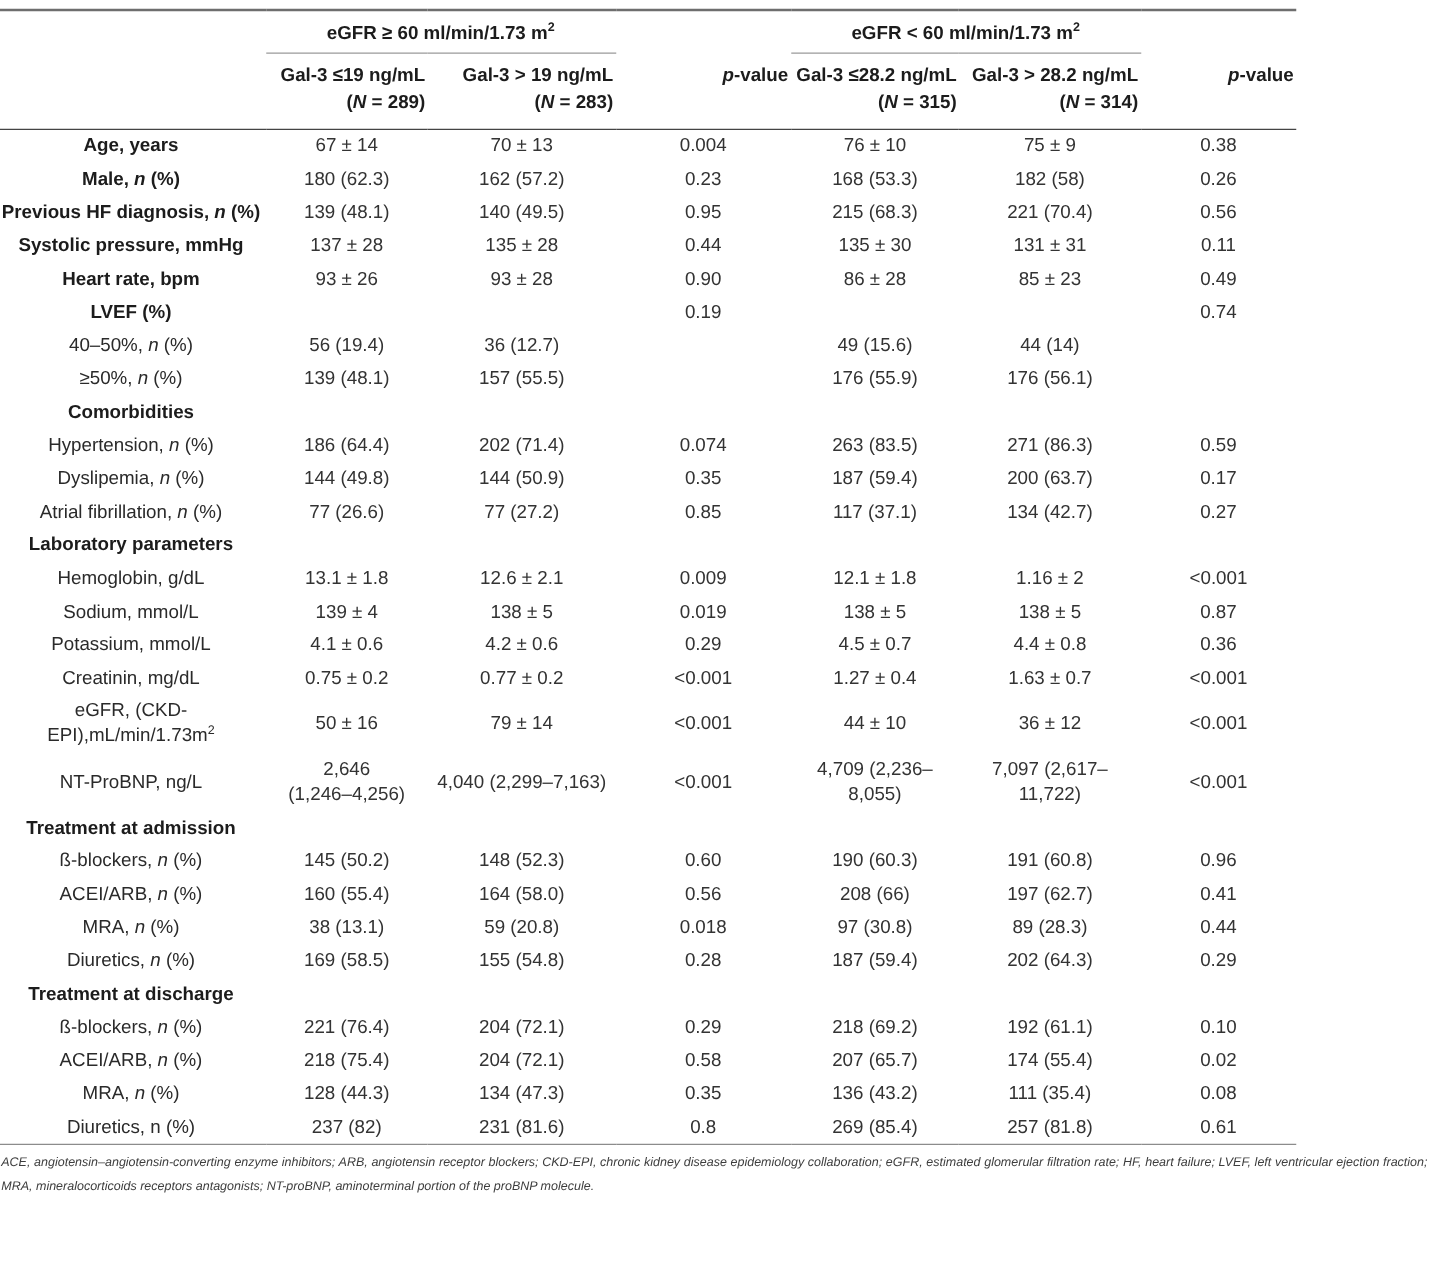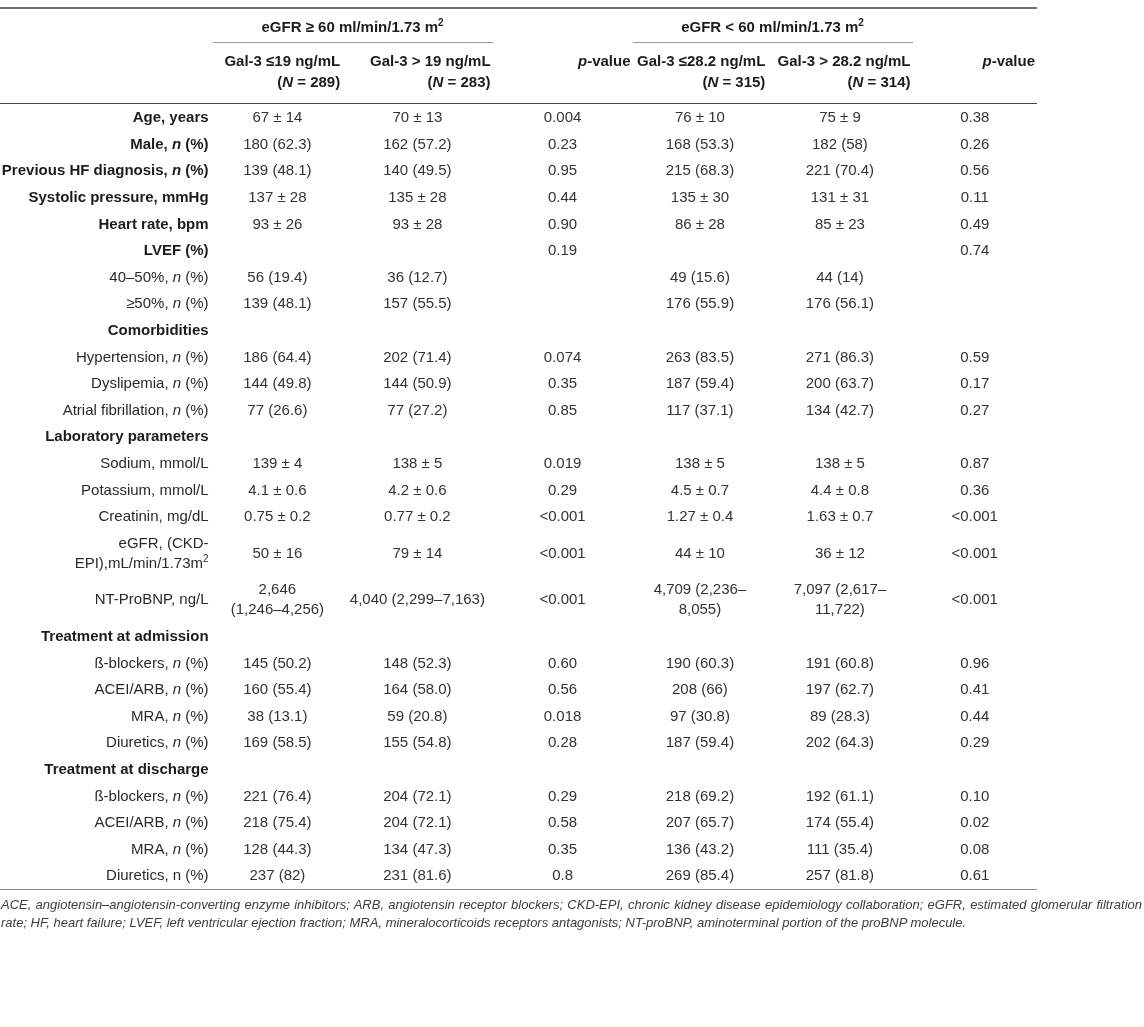--- a/index.html
+++ b/index.html
@@ -27,26 +27,26 @@
   th.grp { text-align: center; border-bottom: 1px solid #9a9a9a; }
   th.grp sup, td sup { font-size: 10px; vertical-align: super; line-height: 0; }
   tr.colhead-row th { text-align: right; padding: 7px 2px 11px; border-bottom: 1px solid #444; line-height: 21px; }
   tr.colhead-row th.lbl { border-bottom: 1px solid #444; }
   .colname, .coln { font-weight: bold; }
 
   tbody td {
     font-size: 15px; line-height: 20px; padding: 3.3px 4px;
     white-space: pre-line; color: #333; vertical-align: middle;
   }
-  td.lbl { text-align: right; padding-left: 1px; color: #2a2a2a; }
+  td.lbl { text-align: center; padding-left: 1px; color: #2a2a2a; }
   td.val { text-align: center; }
   tr.r-bold td.lbl, tr.r-section td.lbl { font-weight: bold; color: #1c1c1c; }
 
   .footnote {
-    font-size: 13px; font-style: italic; color: #3d3d3d;
+    font-size: 10px; font-style: italic; color: #3d3d3d;
     line-height: 18.5px; text-align: justify;
     margin: 6px 2px 0 1px;
   }
   i { font-style: italic; }
 </style>
 </head>
 <body>
 
 <div>
   <table>
@@ -205,20 +205,29 @@
         <tr class="r-section">
     <td class="lbl">Laboratory parameters</td>
     <td class="val"></td>
     <td class="val"></td>
     <td class="val"></td>
     <td class="val"></td>
     <td class="val"></td>
     <td class="val"></td>
   </tr>
         <tr class="r-plain">
+    <td class="lbl">Hemoglobin, g/dL</td>
+    <td class="val">13.1 ± 1.8</td>
+    <td class="val">12.6 ± 2.1</td>
+    <td class="val">0.009</td>
+    <td class="val">12.1 ± 1.8</td>
+    <td class="val">1.16 ± 2</td>
+    <td class="val">&lt;0.001</td>
+  </tr>
+        <tr class="r-plain">
     <td class="lbl">Sodium, mmol/L</td>
     <td class="val">139 ± 4</td>
     <td class="val">138 ± 5</td>
     <td class="val">0.019</td>
     <td class="val">138 ± 5</td>
     <td class="val">138 ± 5</td>
     <td class="val">0.87</td>
   </tr>
         <tr class="r-plain">
     <td class="lbl">Potassium, mmol/L</td>

